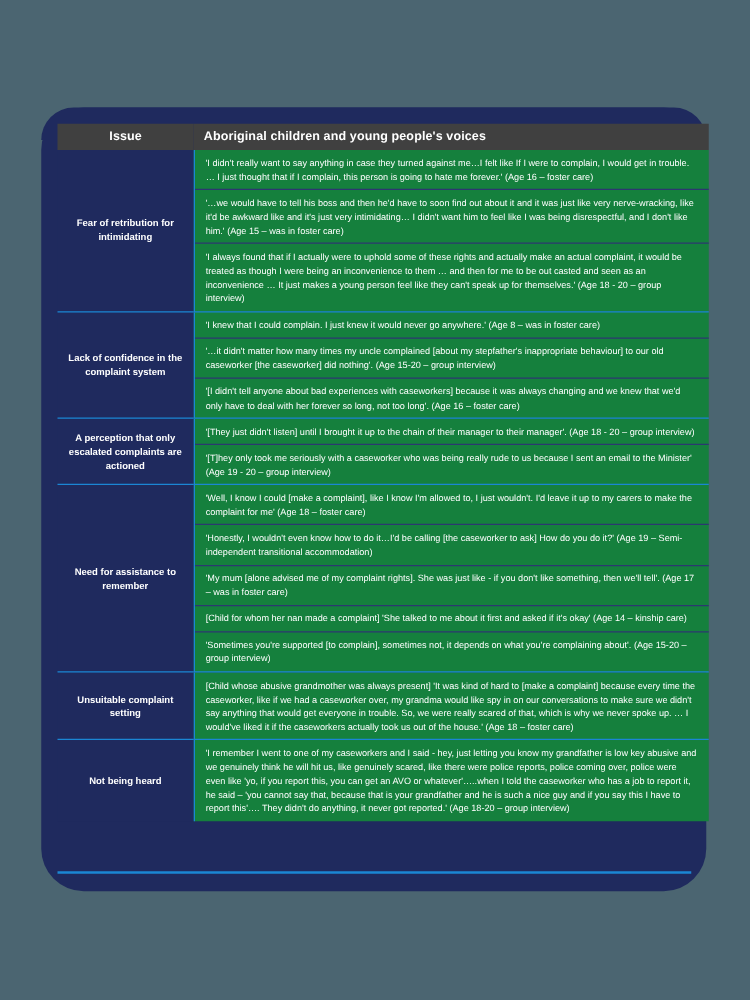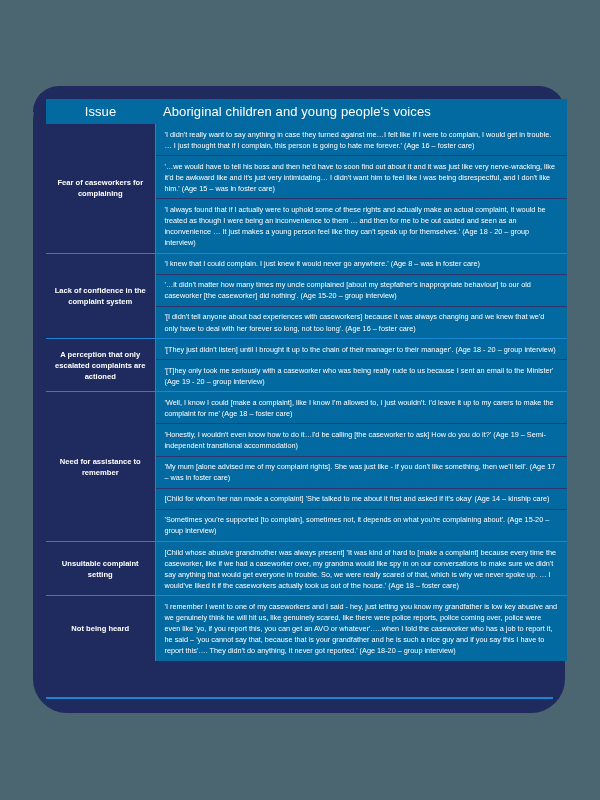--- a/index.html
+++ b/index.html
@@ -41,24 +41,24 @@
     left: 46px;
     top: 99px;
     width: 507px;
   }
   table.voices {
     width: 507px;
     border-collapse: collapse;
     table-layout: fixed;
   }
   table.voices thead th {
-    background: #0369a1;
+    background: #404040;
     color: #ffffff;
-    font-size: 13px;
-    font-weight: normal;
+    font-size: 10px;
+    font-weight: bold;
     text-align: left;
     padding: 5px 6px 5px 8px;
     letter-spacing: 0.1px;
     border: none;
   }
   th.col-issue {
     width: 109px;
     text-align: center !important;
     padding-left: 0 !important;
     padding-right: 0 !important;
@@ -80,21 +80,21 @@
     font-size: 7.6px;
     font-weight: bold;
     line-height: 1.45;
     padding: 6px 7px;
     background: #1f2a5e;
     border-right: 1.4px solid #1b86d4;
   }
   td.quotes-cell {
     vertical-align: top;
     padding: 0;
-    background: #0369a1;
+    background: #15803d;
     margin-left: 48px;
   }
   .quote {
     color: #ffffff;
     font-size: 7.3px;
     line-height: 1.52;
     padding: 4.5px 8px 4.5px 9px;
     border-top: 0.8px solid #2c3770;
   }
   .quote:first-child {
@@ -120,21 +120,21 @@
   <div class="table-wrap">
     <table class="voices">
       <thead>
         <tr>
           <th class="col-issue">Issue</th>
           <th class="col-voices">Aboriginal children and young people's voices</th>
         </tr>
       </thead>
       <tbody>
           <tr>
-            <td class="issue-cell">Fear of caseworkers for complaining</td>
+            <td class="issue-cell">Fear of retribution for intimidating</td>
             <td class="quotes-cell">
               <div class="quote">'I didn't really want to say anything in case they turned against me…I felt like If I were to complain, I would get in trouble. … I just thought that if I complain, this person is going to hate me forever.' (Age 16 – foster care)</div>
               <div class="quote">'…we would have to tell his boss and then he'd have to soon find out about it and it was just like very nerve-wracking, like it'd be awkward like and it's just very intimidating… I didn't want him to feel like I was being disrespectful, and I don't like him.' (Age 15 – was in foster care)</div>
               <div class="quote">'I always found that if I actually were to uphold some of these rights and actually make an actual complaint, it would be treated as though I were being an inconvenience to them  … and then for me to be out casted and seen as an inconvenience … It just makes a young person feel like they can't speak up for themselves.' (Age 18 - 20 – group interview)</div>
             </td>
           </tr>
           <tr>
             <td class="issue-cell">Lack of confidence in the complaint system</td>
             <td class="quotes-cell">
               <div class="quote">'I knew that I could complain. I just knew it would never go anywhere.' (Age 8 – was in foster care)</div>

